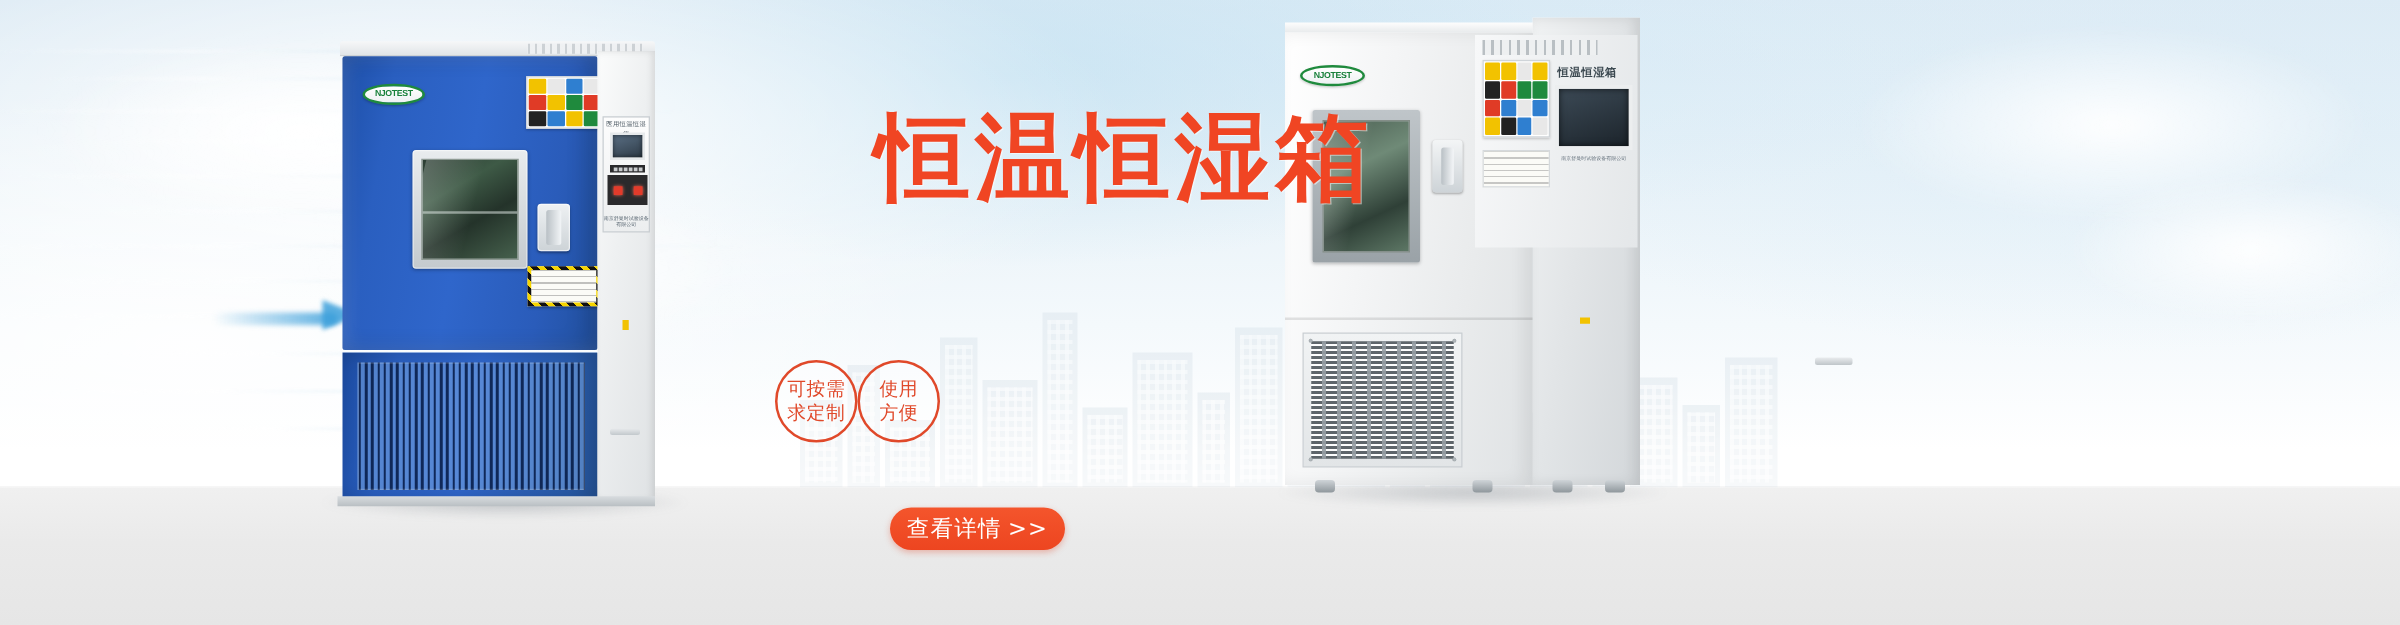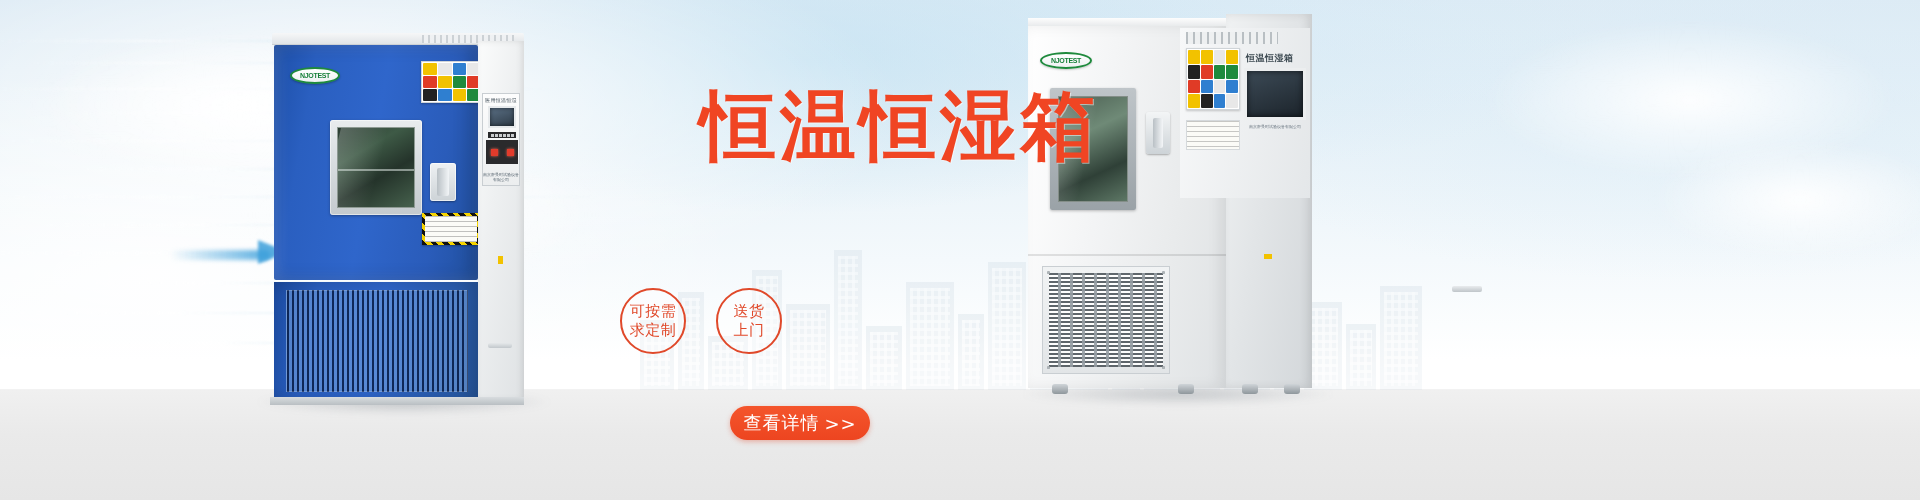--- a/index.html
+++ b/index.html
@@ -393,33 +393,33 @@
     padding:6px 12px 7px 12px;
     background:linear-gradient(90deg,#2f84c8 0%, #3e9ad6 45%, #6fb7e3 100%);
     color:#ffffff; font-size:23px; letter-spacing:1px;
     white-space:nowrap;
     font-family:"DejaVu Sans","Liberation Sans",sans-serif;
     box-shadow:0 1px 3px rgba(0,0,0,.12);
   }
 
   .badges{
     position:absolute; left:-80px; top:288px;
-    display:flex; gap:30px;
+    display:flex; 
   }
   .badge{
     width:66px; height:66px; border-radius:50%;
     border:2px solid #e0492a;
     display:flex; flex-direction:column; align-items:center; justify-content:center;
     color:#e0492a; font-size:15px; line-height:1.25; letter-spacing:.5px;
     font-family:"DejaVu Sans","Liberation Sans",sans-serif;
     background:rgba(255,255,255,.35);
   }
 
   .cta{
-    position:absolute; left:30px; top:406px;
+    position:absolute; left:12px; top:406px;
     width:140px; height:34px; border-radius:17px;
     background:linear-gradient(180deg,#f4552c,#ed4520);
     color:#fff; font-size:18px; letter-spacing:1px;
     display:flex; align-items:center; justify-content:center; gap:5px;
     font-family:"DejaVu Sans","Liberation Sans",sans-serif;
     box-shadow:0 2px 5px rgba(224,73,42,.35);
     cursor:pointer;
   }
 </style>
 </head>
@@ -631,22 +631,22 @@
 
     <div class="headline">恒温恒湿箱</div>
 
 
     <div class="badges">
       <div class="badge">
         <span>可按需</span>
         <span>求定制</span>
       </div>
       <div class="badge">
-        <span>送货</span>
-        <span>上门</span>
+        <span>使用</span>
+        <span>方便</span>
       </div>
     </div>
 
     <div class="cta">
       <span>查看详情</span>
       <span>&gt;&gt;</span>
     </div>
 
   </div>
 

